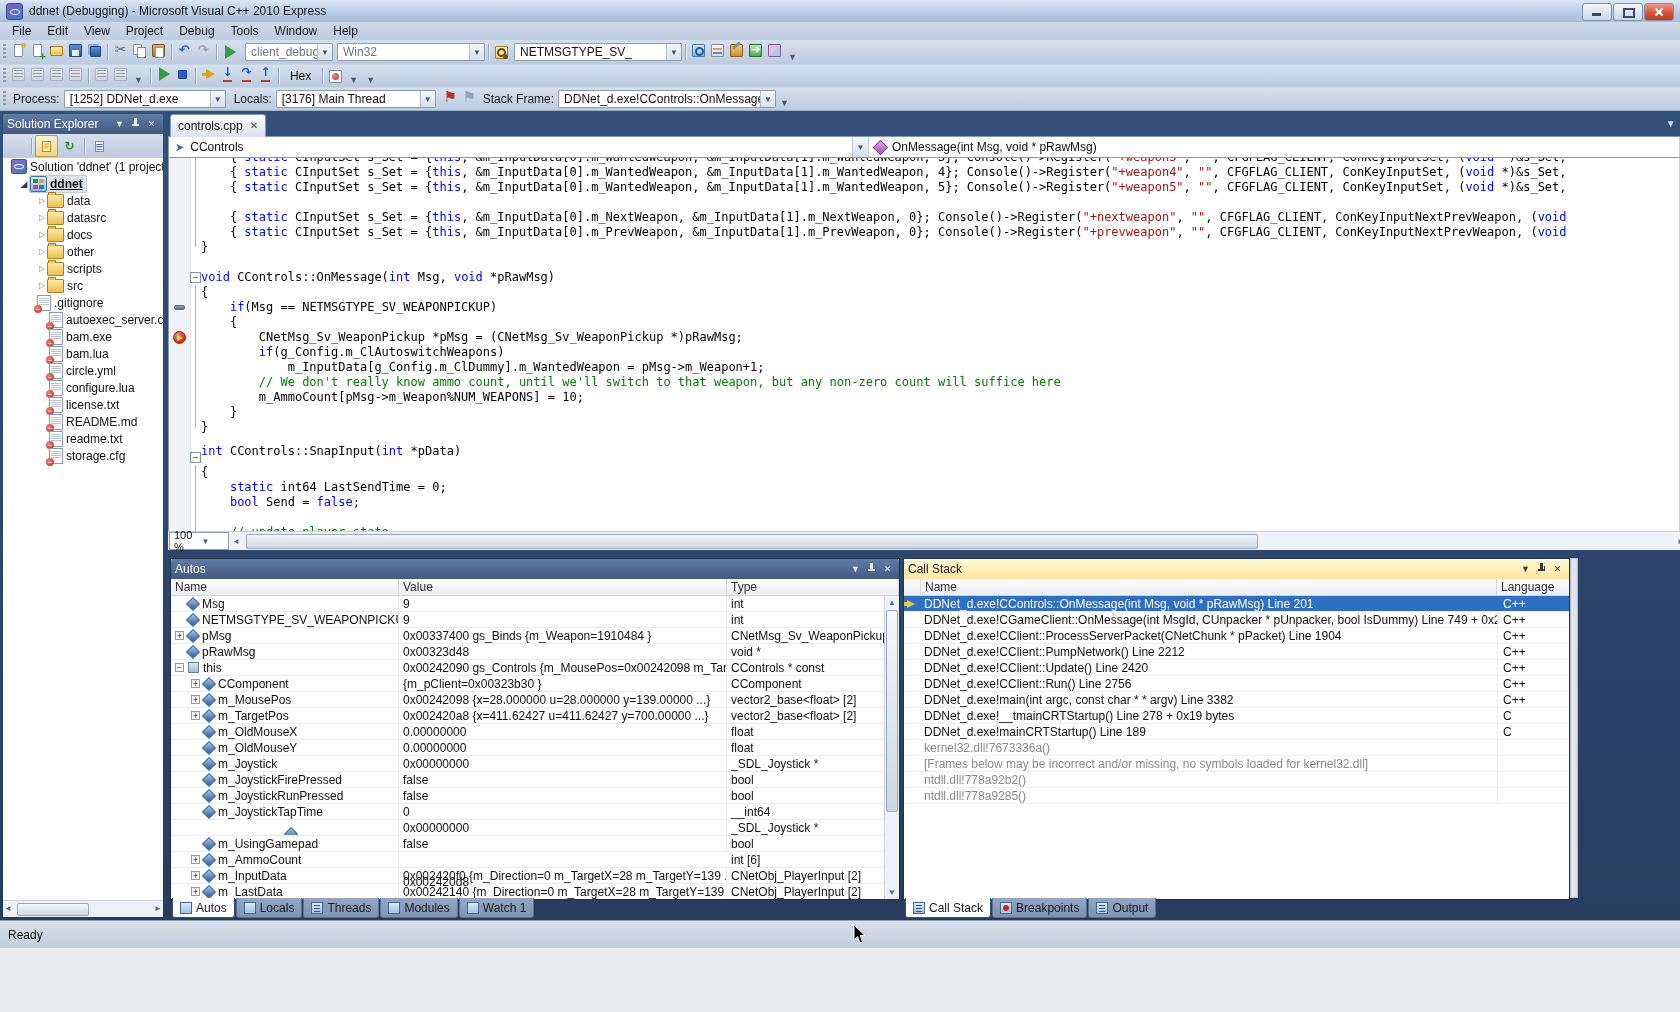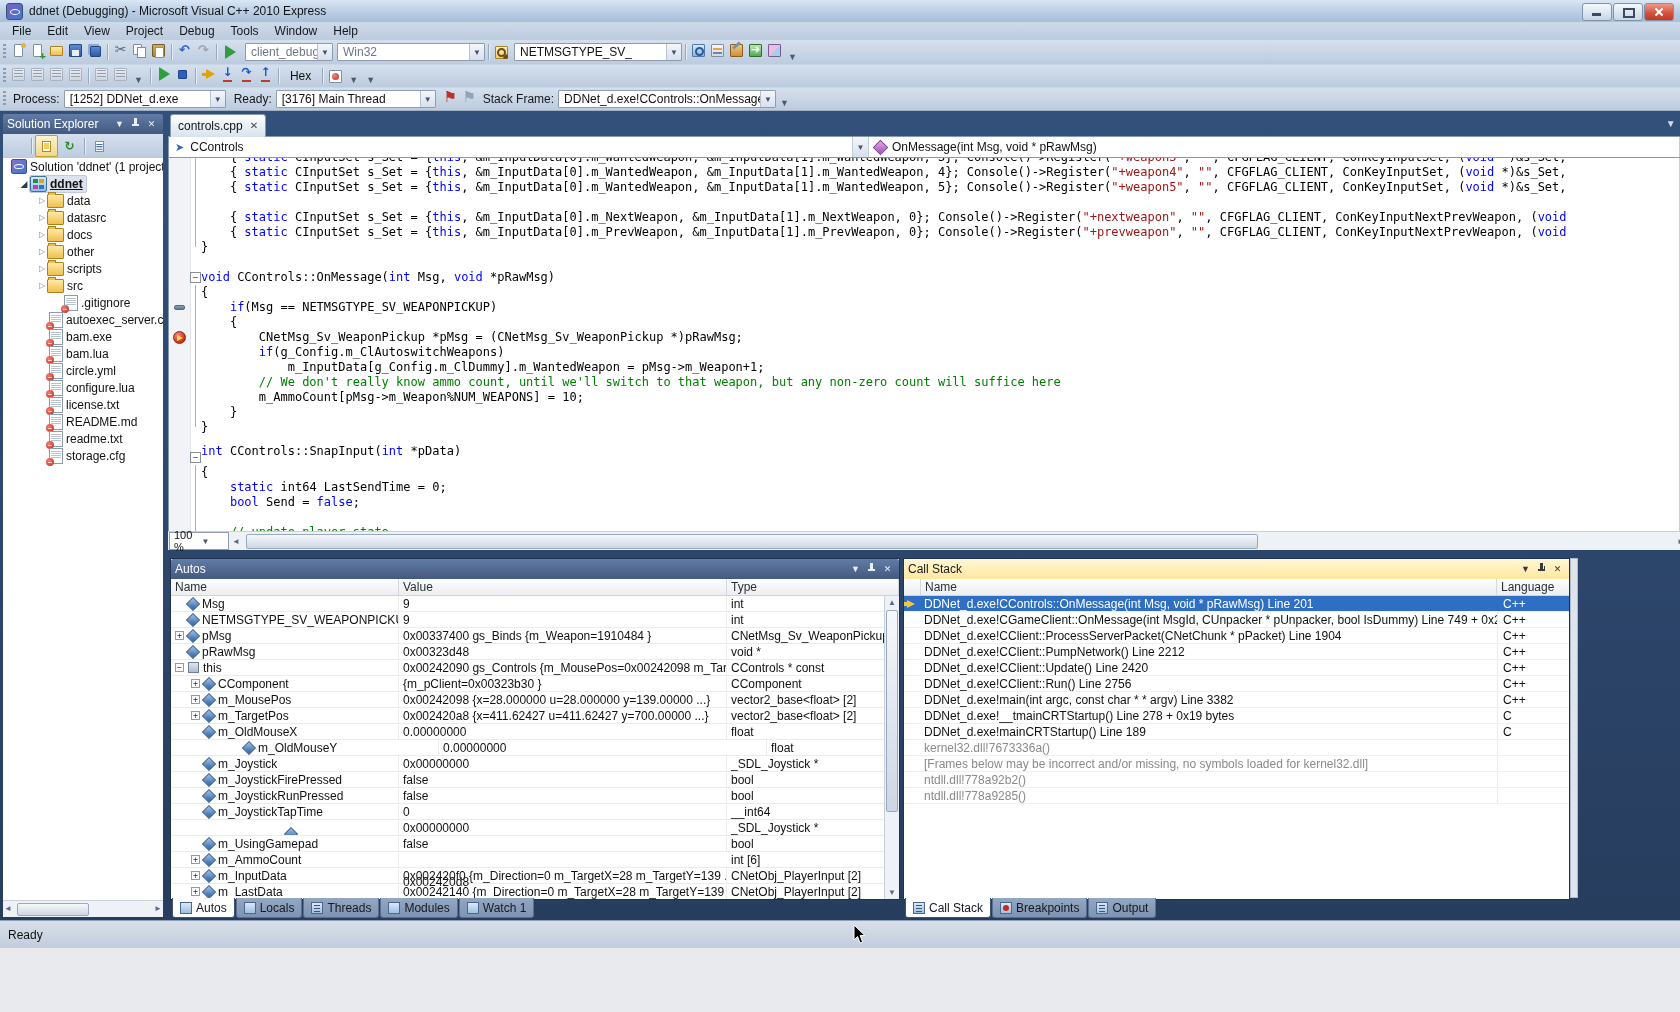--- a/index.html
+++ b/index.html
@@ -264,21 +264,21 @@
   <span class="chev">▼</span>
 </div>
 
 <div class="abs tbrow" id="tb3">
   <span class="grip"></span>
   <span class="tb-label">Process:</span>
   <span class="combo" style="width:162px">
     <span class="combo-text">[1252] DDNet_d.exe</span>
     <span class="combo-arrow">▼</span>
   </span>
-  <span class="tb-label" style="margin-left:8px">Ready:</span>
+  <span class="tb-label" style="margin-left:8px">Locals:</span>
   <span class="combo" style="width:160px">
     <span class="combo-text">[3176] Main Thread</span>
     <span class="combo-arrow">▼</span>
   </span>
   <span id="tb3-flags" style="margin-left:5px"><span class="ic ic-flag-red"></span><span class="ic ic-flag-gray"></span></span>
   <span class="tb-label">Stack Frame:</span>
   <span class="combo" style="width:218px">
     <span class="combo-text">DDNet_d.exe!CControls::OnMessage(int M</span>
     <span class="combo-arrow">▼</span>
   </span>
@@ -345,21 +345,21 @@
         <div class="tree-row" style="padding-left: 34px;">
           <span class="tw-exp">▷</span>
           <span class="folder-icon"></span>
           <span class="tree-label">scripts</span>
         </div>
         <div class="tree-row" style="padding-left: 34px;">
           <span class="tw-exp">▷</span>
           <span class="folder-icon"></span>
           <span class="tree-label">src</span>
         </div>
-        <div class="tree-row" style="padding-left: 61px;">
+        <div class="tree-row" style="padding-left: 34px;">
           <span class="file-icon"></span>
           <span class="tree-label">.gitignore</span>
         </div>
         <div class="tree-row" style="padding-left: 46px;">
           <span class="file-icon"></span>
           <span class="tree-label">autoexec_server.cf</span>
         </div>
         <div class="tree-row" style="padding-left: 46px;">
           <span class="file-icon"></span>
           <span class="tree-label">bam.exe</span>
@@ -566,21 +566,21 @@
         <div class="grow">
           <span class="gcell" style="width: 228px; padding-left: 20px;">
             <span class="exp none">+</span>
             <span class="vicon"></span>
             <span>m_OldMouseX</span>
           </span>
           <span class="gcell" style="width: 328px;">0.00000000</span>
           <span class="gcell" style="flex: 1 1 0%; border-right: none;">float</span>
         </div>
         <div class="grow">
-          <span class="gcell" style="width: 228px; padding-left: 20px; margin-left: 40px;">
+          <span class="gcell" style="width: 228px; padding-left: 20px;">
             <span class="exp none">+</span>
             <span class="vicon"></span>
             <span>m_OldMouseY</span>
           </span>
           <span class="gcell" style="width: 328px;">0.00000000</span>
           <span class="gcell" style="flex: 1 1 0%; border-right: none;">float</span>
         </div>
         <div class="grow">
           <span class="gcell" style="width: 228px; padding-left: 20px;">
             <span class="exp none">+</span>

